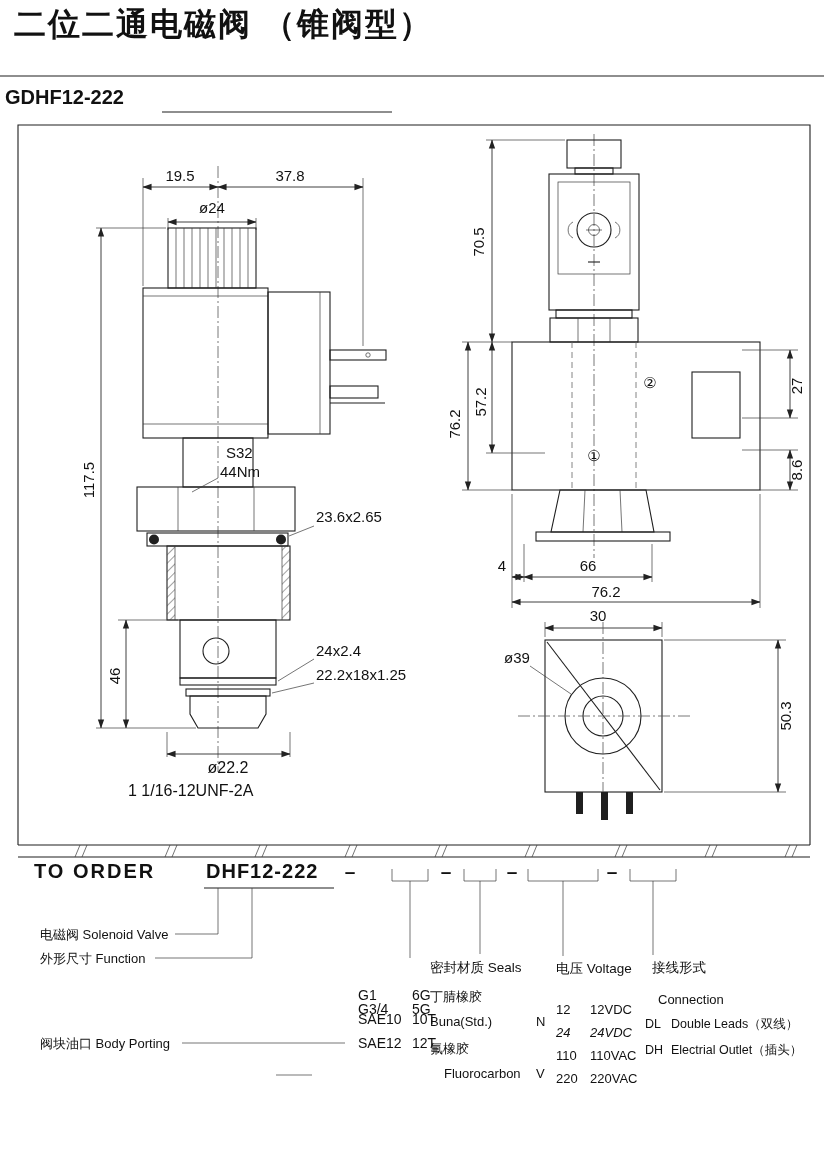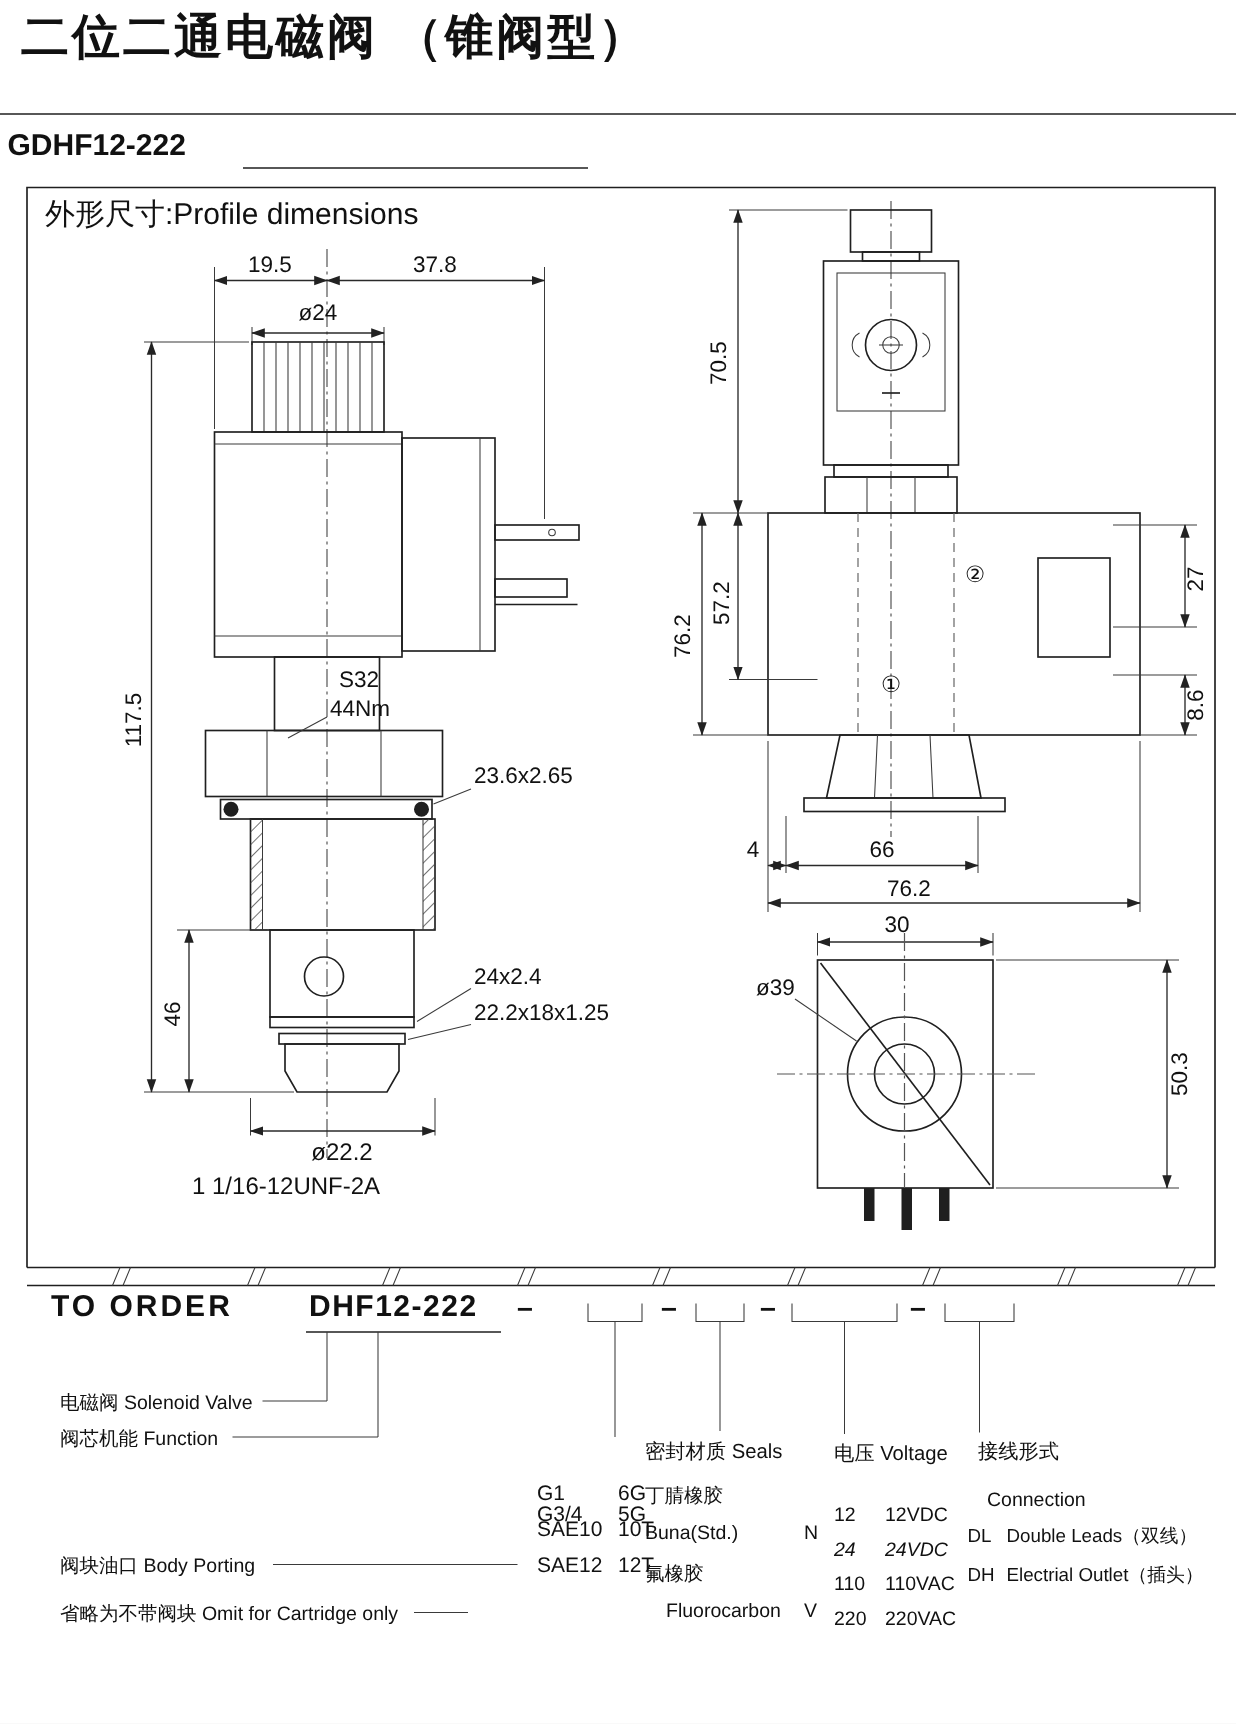--- a/index.html
+++ b/index.html
@@ -232,29 +232,27 @@
       <line class="thin" x1="276" y1="1075" x2="312" y2="1075"></line>
       <text class="dash" x="350" y="878" text-anchor="middle">–</text>
       <text class="dash" x="446" y="878" text-anchor="middle">–</text>
       <text class="dash" x="512" y="878" text-anchor="middle">–</text>
       <text class="dash" x="612" y="878" text-anchor="middle">–</text>
     </g>
   </svg>
 
   <div class="abs title-cn">二位二通电磁阀 （锥阀型）</div>
   <div class="abs model-code">GDHF12-222</div>
-  <div class="abs section-title">外形尺寸:Profile dimensions</div>
 
   <div class="abs order-title">TO ORDER</div>
   <div class="abs order-model">DHF12-222</div>
 
   <div class="abs lbl" style="left:40px; top:926px;">电磁阀 Solenoid Valve</div>
-  <div class="abs lbl" style="left:40px; top:950px;">阀芯机能 Function</div>
+  <div class="abs lbl" style="left:40px; top:950px;">外形尺寸 Function</div>
   <div class="abs lbl" style="left:40px; top:1035px;">阀块油口 Body Porting</div>
-  <div class="abs lbl" style="left:40px; top:1067px;">省略为不带阀块 Omit for Cartridge only</div>
 
   <div class="abs tbl" style="left:358px; top:1001px;"><span class="code-col">G3/4</span><span>5G</span></div>
   <div class="abs tbl" style="left:358px; top:987px;"><span class="code-col">G1</span><span>6G</span></div>
   <div class="abs tbl" style="left:358px; top:1011px;"><span class="code-col">SAE10</span><span>10T</span></div>
   <div class="abs tbl" style="left:358px; top:1035px;"><span class="code-col">SAE12</span><span>12T</span></div>
 
   <div class="abs lbl" style="left:430px; top:959px; font-size:13.5px;text-align:right;">密封材质 Seals</div>
   <div class="abs lbl" style="left:430px; top:988px;">丁腈橡胶</div>
   <div class="abs lbl" style="left:430px; top:1014px;">Buna(Std.)</div>
   <div class="abs lbl" style="left:536px; top:1014px;">N</div>

